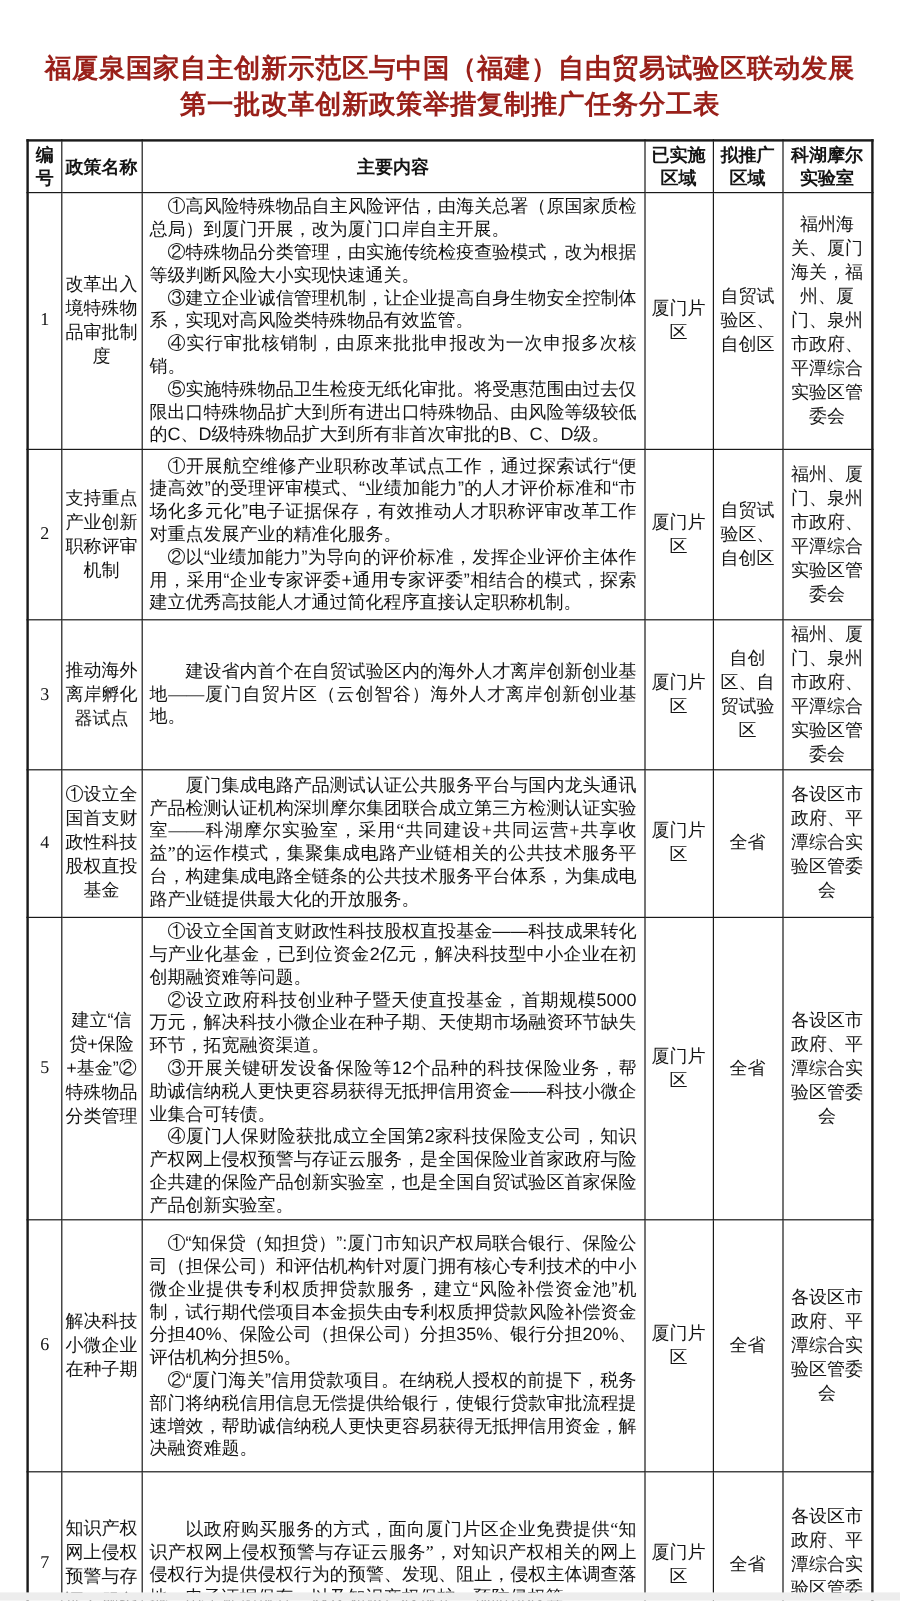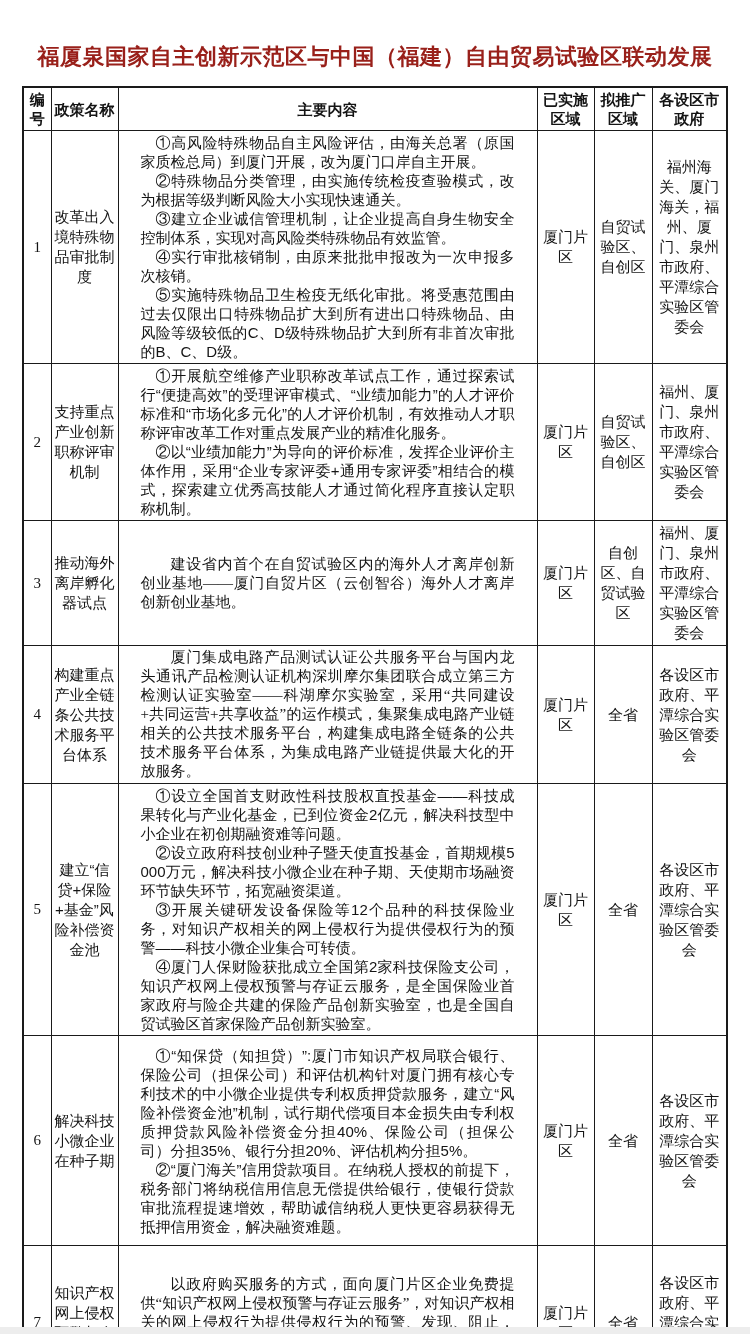--- a/index.html
+++ b/index.html
@@ -18,56 +18,57 @@
     border-collapse:collapse;table-layout:fixed;width:704px;margin:0 auto;
     border:2px solid #1a1a1a;
   }
   table.policy th, table.policy td{
     border:1px solid #1a1a1a;vertical-align:middle;
     font-size:15px;color:#141414;word-break:break-all;
   }
   thead th{font-weight:bold;text-align:center;height:40px;line-height:19px;padding:1px 2px;}
   td.c-no{text-align:center;font-family:"Liberation Serif",serif;font-size:15px;padding:0 2px;}
   td.c-name{text-align:center;line-height:20px;padding:2px 2px;}
-  td.c-content{text-align:justify;line-height:19px;padding:2px 22px;margin-top:45px;}
+  td.c-content{text-align:justify;line-height:19px;padding:2px 6px;margin-top:45px;}
   td.c-content p{margin:0;}
   td.c-content p.num{text-indent:1em;}
   td.c-content p.plain{text-indent:2em;font-family:Liberation Serif, serif;}
   td.c-region{text-align:center;line-height:20px;padding:2px 2px;}
   td.c-lead{text-align:center;line-height:20px;padding:2px 3px;}
   .scan-edge{
     position:absolute;left:0;right:0;bottom:0;height:7px;background:#ededed;
   }
 </style>
 </head>
 <body>
 
 <div class="page">
 
   <h1 class="doc-title" style="color: rgb(153, 32, 26);">
     <span class="title-line">福厦泉国家自主创新示范区与中国（福建）自由贸易试验区联动发展</span>
+    <span class="title-line">第一批改革创新政策举措复制推广任务分工表</span>
   </h1>
 
   <table class="policy">
     <colgroup>
       <col style="width:28px">
         <col style="width:67px">
         <col style="width:419px">
       <col style="width:57px">
         <col style="width:58px">
         <col style="width:75px">
     </colgroup>
     <thead>
       <tr>
         <th>编号</th>
         <th>政策名称</th>
         <th>主要内容</th>
         <th>已实施区域</th>
         <th>拟推广区域</th>
-        <th>各设区市政府</th>
+        <th>科湖摩尔实验室</th>
       </tr>
     </thead>
     <tbody id="policy-tbody">
         <tr style="height: 208px;">
           <td class="c-no">1</td>
           <td class="c-name">改革出入境特殊物品审批制度</td>
           <td class="c-content">
             <p class="num">①高风险特殊物品自主风险评估，由海关总署（原国家质检总局）到厦门开展，改为厦门口岸自主开展。</p>
             <p class="num">②特殊物品分类管理，由实施传统检疫查验模式，改为根据等级判断风险大小实现快速通关。</p>
             <p class="num">③建立企业诚信管理机制，让企业提高自身生物安全控制体系，实现对高风险类特殊物品有效监管。</p>
@@ -75,54 +76,54 @@
             <p class="num">⑤实施特殊物品卫生检疫无纸化审批。将受惠范围由过去仅限出口特殊物品扩大到所有进出口特殊物品、由风险等级较低的C、D级特殊物品扩大到所有非首次审批的B、C、D级。</p>
           </td>
           <td class="c-region">厦门片区</td>
           <td class="c-region">自贸试验区、自创区</td>
           <td class="c-lead">福州海关、厦门海关，福州、厦门、泉州市政府、平潭综合实验区管委会</td>
         </tr>
         <tr style="height: 142px;">
           <td class="c-no">2</td>
           <td class="c-name">支持重点产业创新职称评审机制</td>
           <td class="c-content">
-            <p class="num">①开展航空维修产业职称改革试点工作，通过探索试行“便捷高效”的受理评审模式、“业绩加能力”的人才评价标准和“市场化多元化”的人才评价机制，有效推动人才职称评审改革工作对重点发展产业的精准化服务。</p>
+            <p class="num">①开展航空维修产业职称改革试点工作，通过探索试行“便捷高效”的受理评审模式、“业绩加能力”的人才评价标准和“市场化多元化”电子证据保存，有效推动人才职称评审改革工作对重点发展产业的精准化服务。</p>
             <p class="num">②以“业绩加能力”为导向的评价标准，发挥企业评价主体作用，采用“企业专家评委+通用专家评委”相结合的模式，探索建立优秀高技能人才通过简化程序直接认定职称机制。</p>
           </td>
           <td class="c-region">厦门片区</td>
           <td class="c-region">自贸试验区、自创区</td>
           <td class="c-lead">福州、厦门、泉州市政府、平潭综合实验区管委会</td>
         </tr>
         <tr style="height: 95px;">
           <td class="c-no">3</td>
           <td class="c-name">推动海外离岸孵化器试点</td>
           <td class="c-content">
             <p class="plain">建设省内首个在自贸试验区内的海外人才离岸创新创业基地——厦门自贸片区（云创智谷）海外人才离岸创新创业基地。</p>
           </td>
           <td class="c-region">厦门片区</td>
           <td class="c-region">自创区、自贸试验区</td>
           <td class="c-lead">福州、厦门、泉州市政府、平潭综合实验区管委会</td>
         </tr>
         <tr style="height: 123px;">
           <td class="c-no">4</td>
-          <td class="c-name">构建重点产业全链条公共技术服务平台体系</td>
+          <td class="c-name">①设立全国首支财政性科技股权直投基金</td>
           <td class="c-content">
             <p class="plain">厦门集成电路产品测试认证公共服务平台与国内龙头通讯产品检测认证机构深圳摩尔集团联合成立第三方检测认证实验室——科湖摩尔实验室，采用“共同建设+共同运营+共享收益”的运作模式，集聚集成电路产业链相关的公共技术服务平台，构建集成电路全链条的公共技术服务平台体系，为集成电路产业链提供最大化的开放服务。</p>
           </td>
           <td class="c-region">厦门片区</td>
           <td class="c-region">全省</td>
           <td class="c-lead">各设区市政府、平潭综合实验区管委会</td>
         </tr>
         <tr style="height: 227px;">
           <td class="c-no">5</td>
-          <td class="c-name">建立“信贷+保险+基金”风险补偿资金池</td>
+          <td class="c-name">建立“信贷+保险+基金”②特殊物品分类管理</td>
           <td class="c-content">
             <p class="num">①设立全国首支财政性科技股权直投基金——科技成果转化与产业化基金，已到位资金2亿元，解决科技型中小企业在初创期融资难等问题。</p>
             <p class="num">②设立政府科技创业种子暨天使直投基金，首期规模5000万元，解决科技小微企业在种子期、天使期市场融资环节缺失环节，拓宽融资渠道。</p>
-            <p class="num">③开展关键研发设备保险等12个品种的科技保险业务，对知识产权相关的网上侵权行为提供侵权行为的预警——科技小微企业集合可转债。</p>
+            <p class="num">③开展关键研发设备保险等12个品种的科技保险业务，帮助诚信纳税人更快更容易获得无抵押信用资金——科技小微企业集合可转债。</p>
             <p class="num">④厦门人保财险获批成立全国第2家科技保险支公司，知识产权网上侵权预警与存证云服务，是全国保险业首家政府与险企共建的保险产品创新实验室，也是全国自贸试验区首家保险产品创新实验室。</p>
           </td>
           <td class="c-region">厦门片区</td>
           <td class="c-region">全省</td>
           <td class="c-lead">各设区市政府、平潭综合实验区管委会</td>
         </tr>
         <tr style="height: 210px;">
           <td class="c-no">6</td>
           <td class="c-name">解决科技小微企业在种子期</td>
           <td class="c-content">

